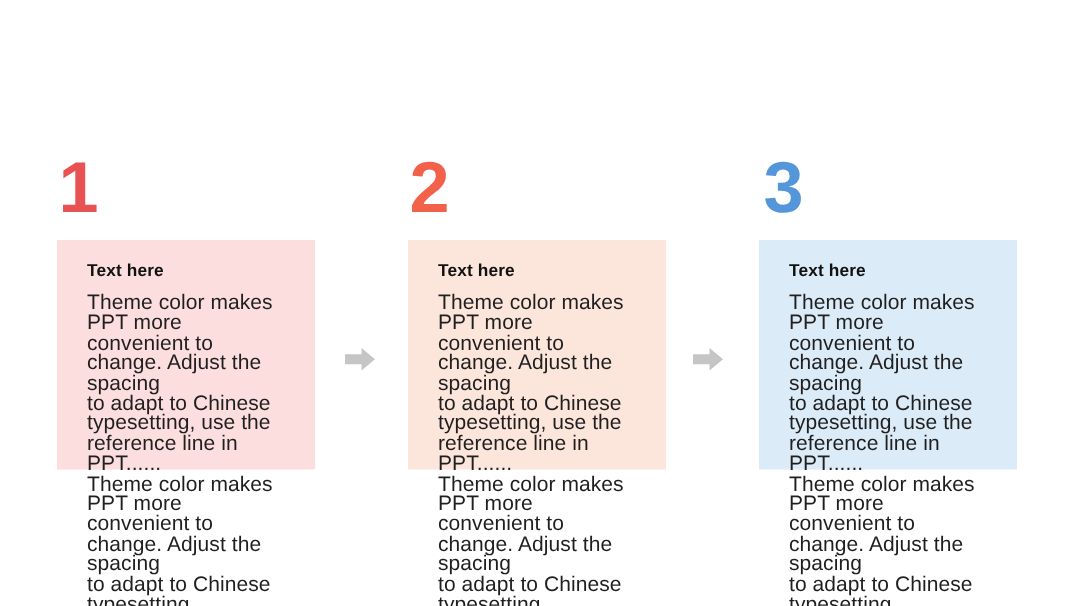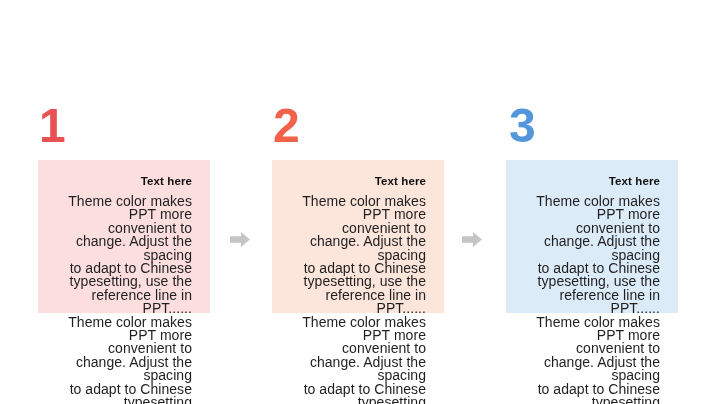--- a/index.html
+++ b/index.html
@@ -26,21 +26,20 @@
   .num-1 { left: 39px; }
   .num-2 { left: 273px; }
   .num-3 { left: 509px; }
   .card {
     position: absolute;
     top: 160px;
     width: 172px;
     height: 153px;
     box-sizing: border-box;
     padding: 14px 18px 0 20px;
-    text-align: right;
   }
   .card-1 { left: 38px; }
   .card-2 { left: 272px; }
   .card-3 { left: 506px; }
   .card-heading {
     font-size: 11.5px;
     font-weight: bold;
     color: #111111;
     line-height: 15px;
     letter-spacing: 0.1px;

